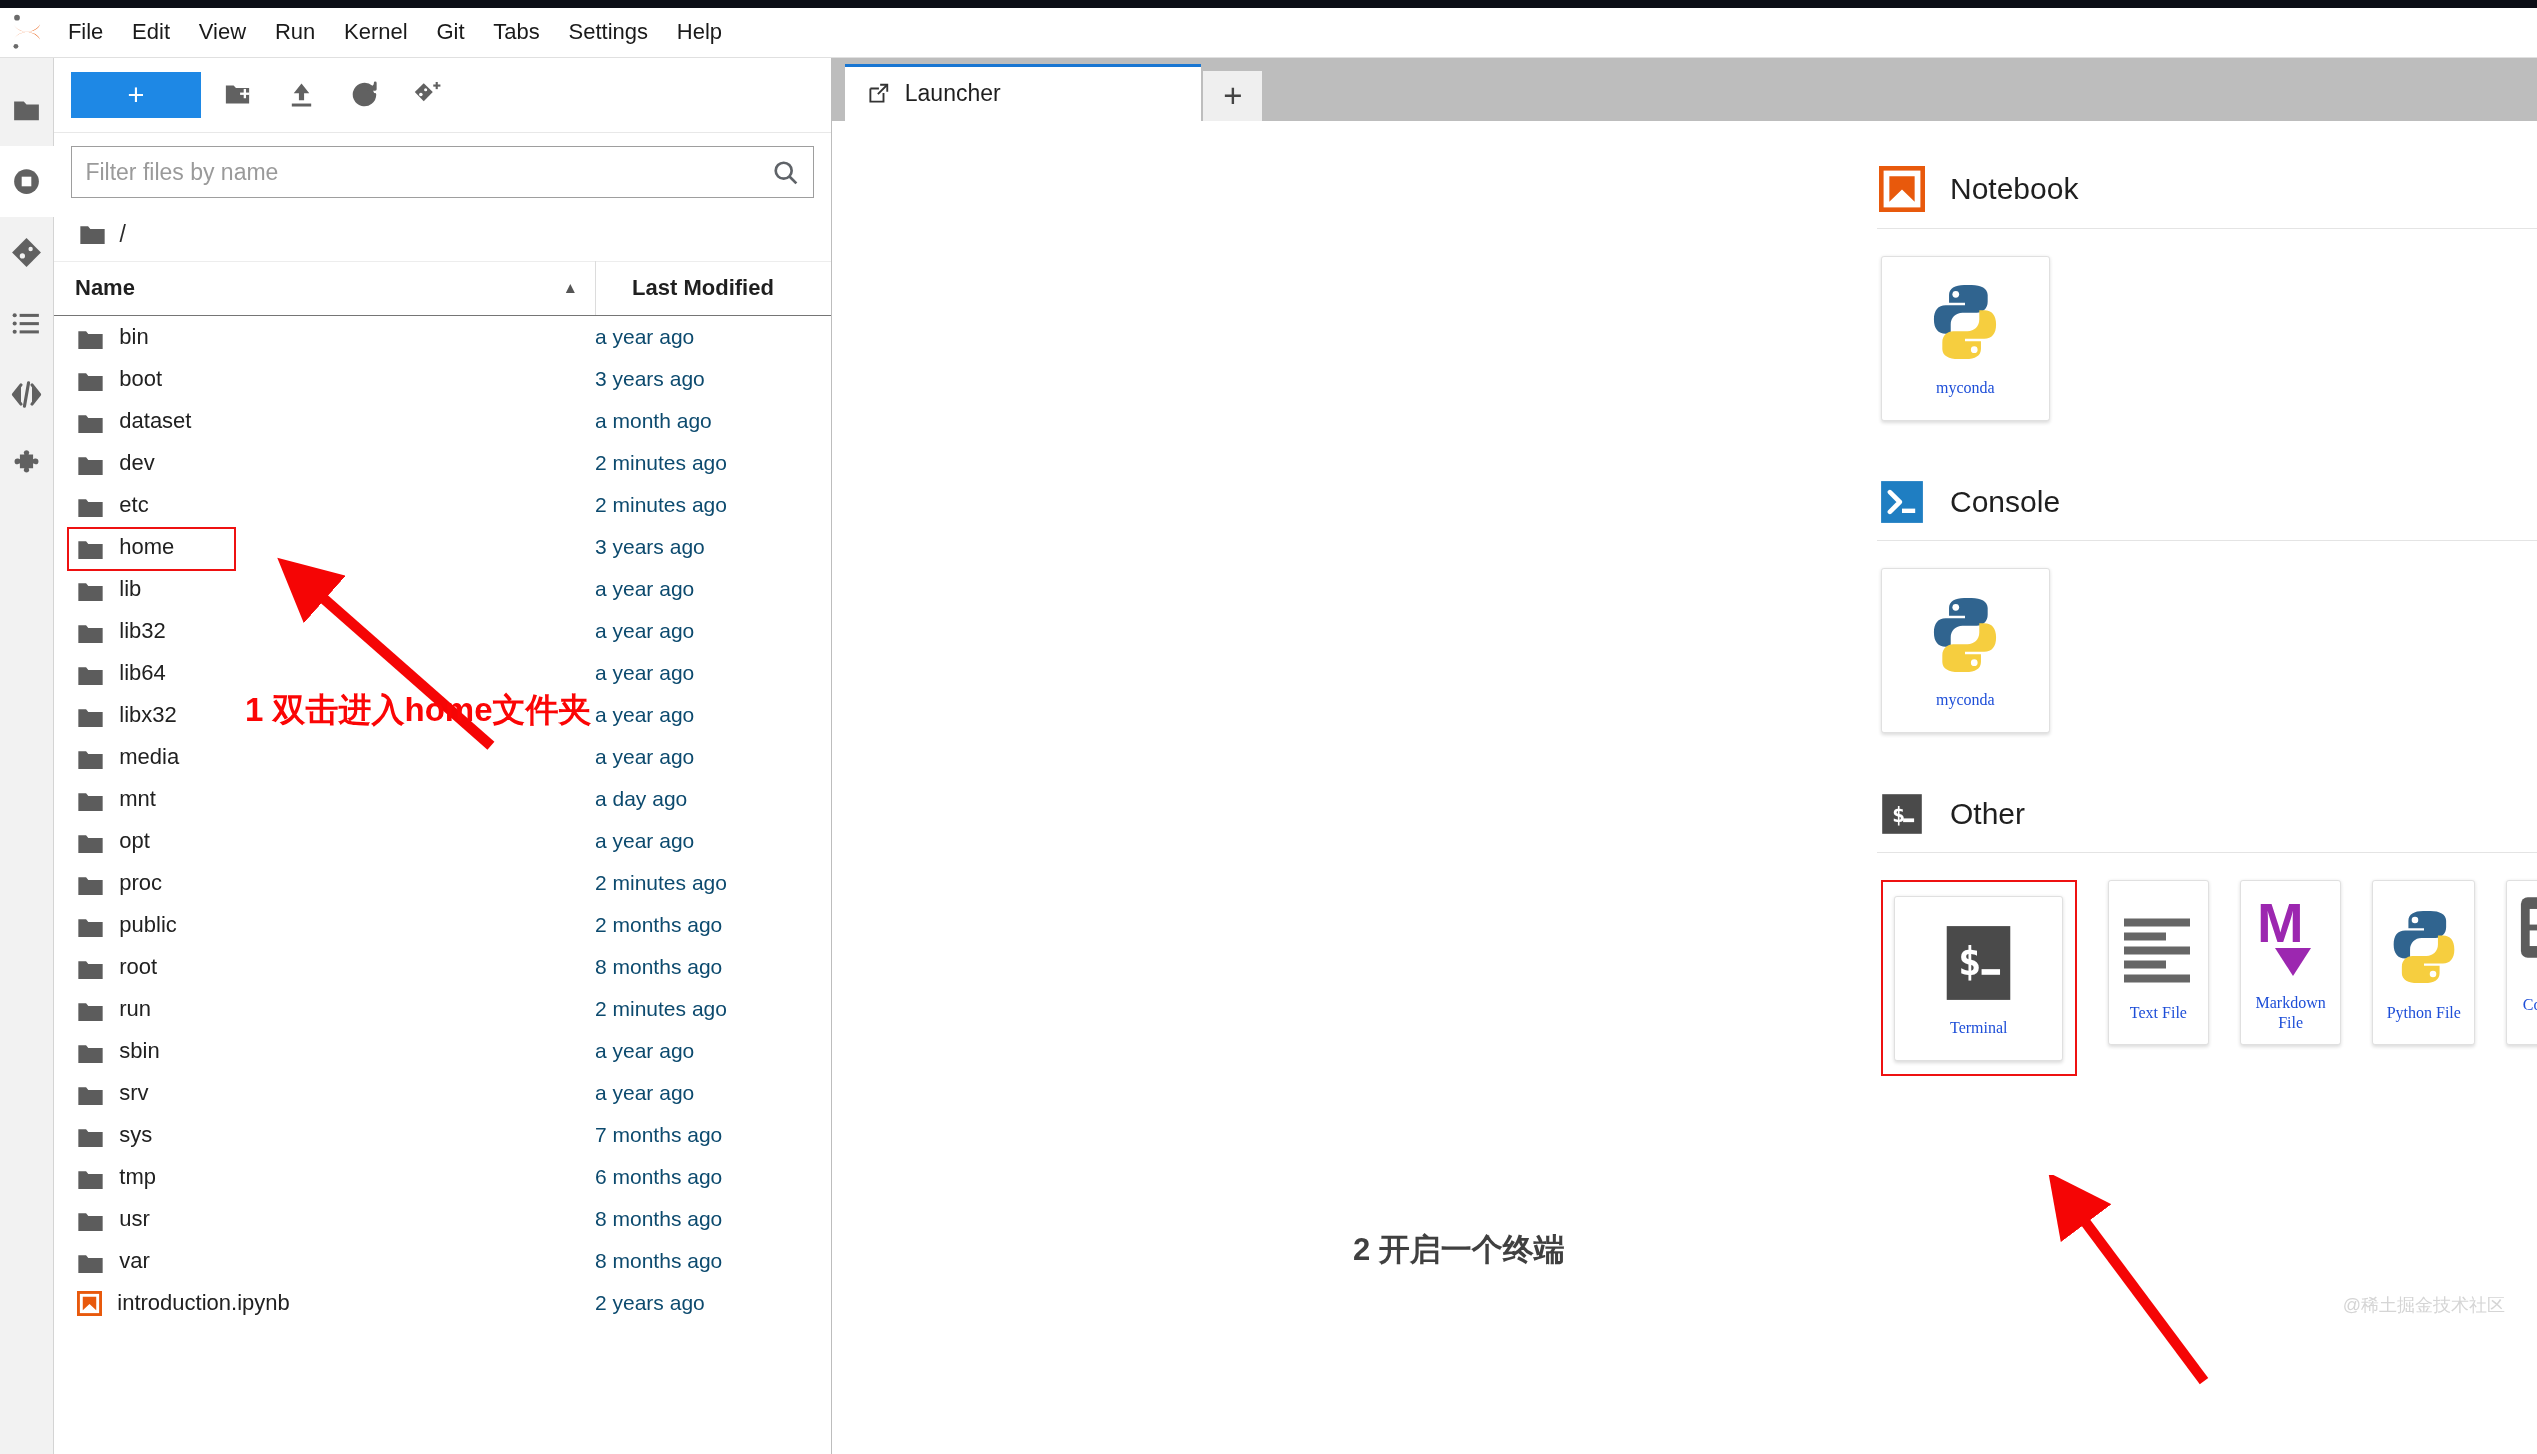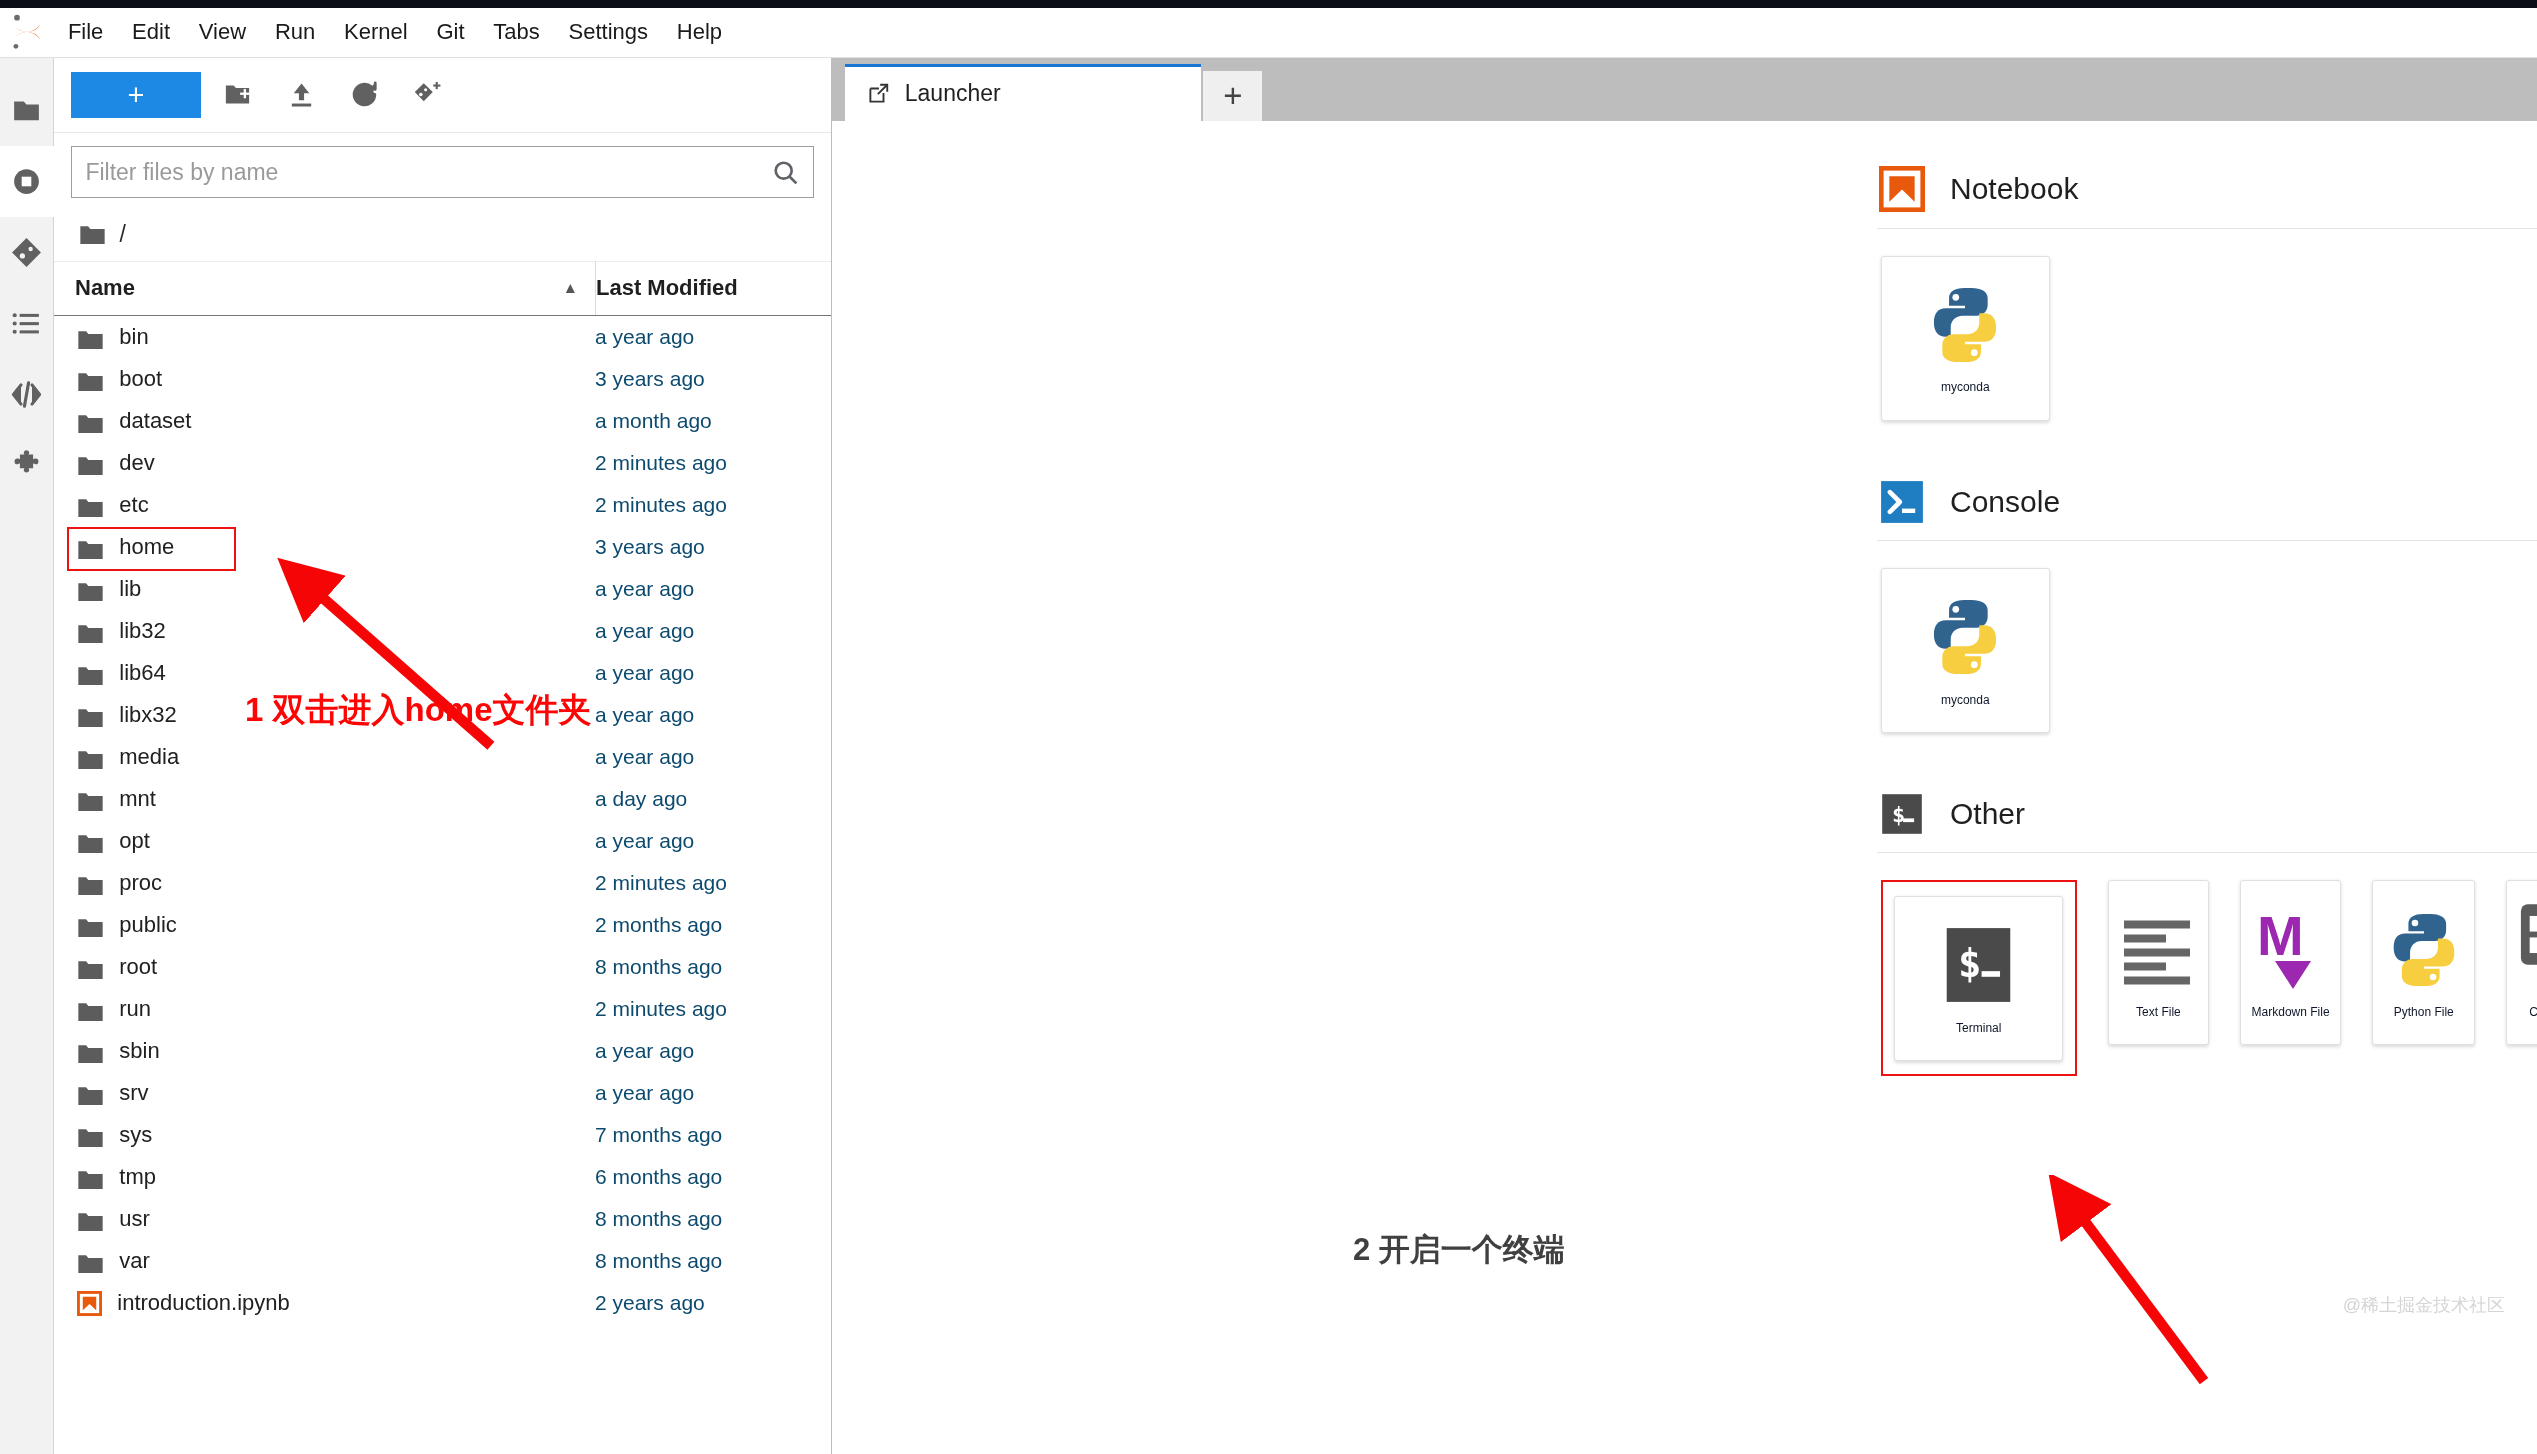--- a/index.html
+++ b/index.html
@@ -85,21 +85,21 @@
   #breadcrumb-text { font-size:23px; color:#2b2b2b; }
 
   #list-header {
     display:flex; align-items:center; height: 54px;
     border-bottom: 1.9px solid #757575; font-weight:bold; font-size:22px;
     color:#1f1f1f;
   }
   #col-name { flex:1; padding-left: 21px; display:flex; align-items:center; }
   #sort-caret { margin-left:auto; margin-right: 17px; font-size:15.3px; color:#555; }
   #col-modified {
-    width: 236px; flex:0 0 236px; text-align:left; padding-right: 21px;
+    width: 236px; flex:0 0 236px; text-align:center; padding-right: 21px;
     border-left: 1px solid #dcdcdc; line-height:54px; height:54px;
   }
 
   #file-list { flex:1; overflow:hidden; }
   .file-row {
     display:flex; align-items:center; height: 42px; cursor:default;
     position:relative;
   }
   .fr-name {
     flex:1; display:flex; align-items:flex-end; gap:15.3px;
@@ -149,22 +149,23 @@
   .card-row { display:flex; gap: 31px; margin-top: 27px; padding-left: 3.8px; }
   .card {
     width: 169px; height: 165px; background:#fff; border:1px solid #e0e0e0;
     border-radius: 2.9px; box-shadow: 0 1.9px 3.8px rgba(0,0,0,0.14);
     display:flex; flex-direction:column; align-items:center; justify-content:center;
     cursor:pointer; position:relative; padding: 9.6px;
   }
   .card.big { width: 169px; height: 165px; }
   .card-icon { height: 88px; display:flex; align-items:center; justify-content:center; }
   .card-label {
-    font-size: 12px; color:#0f172a; text-align:center; margin-top: 11.5px;
+    font-size: 16px; color:#1d4ed8; text-align:center; margin-top: 11.5px;
     line-height: 1.25;
+    font-family: Liberation Serif, serif;
   }
   .card-wrap-highlight {
     border: 2.9px solid #ee1111; padding: 13.4px 11.5px; display:inline-flex;
   }
 
   
   #anno1 {
     position:absolute; left: 245px; top: 688px; font-size: 33px; font-weight:bold;
     color:#fb0505; white-space:nowrap; z-index: 40;
   }

